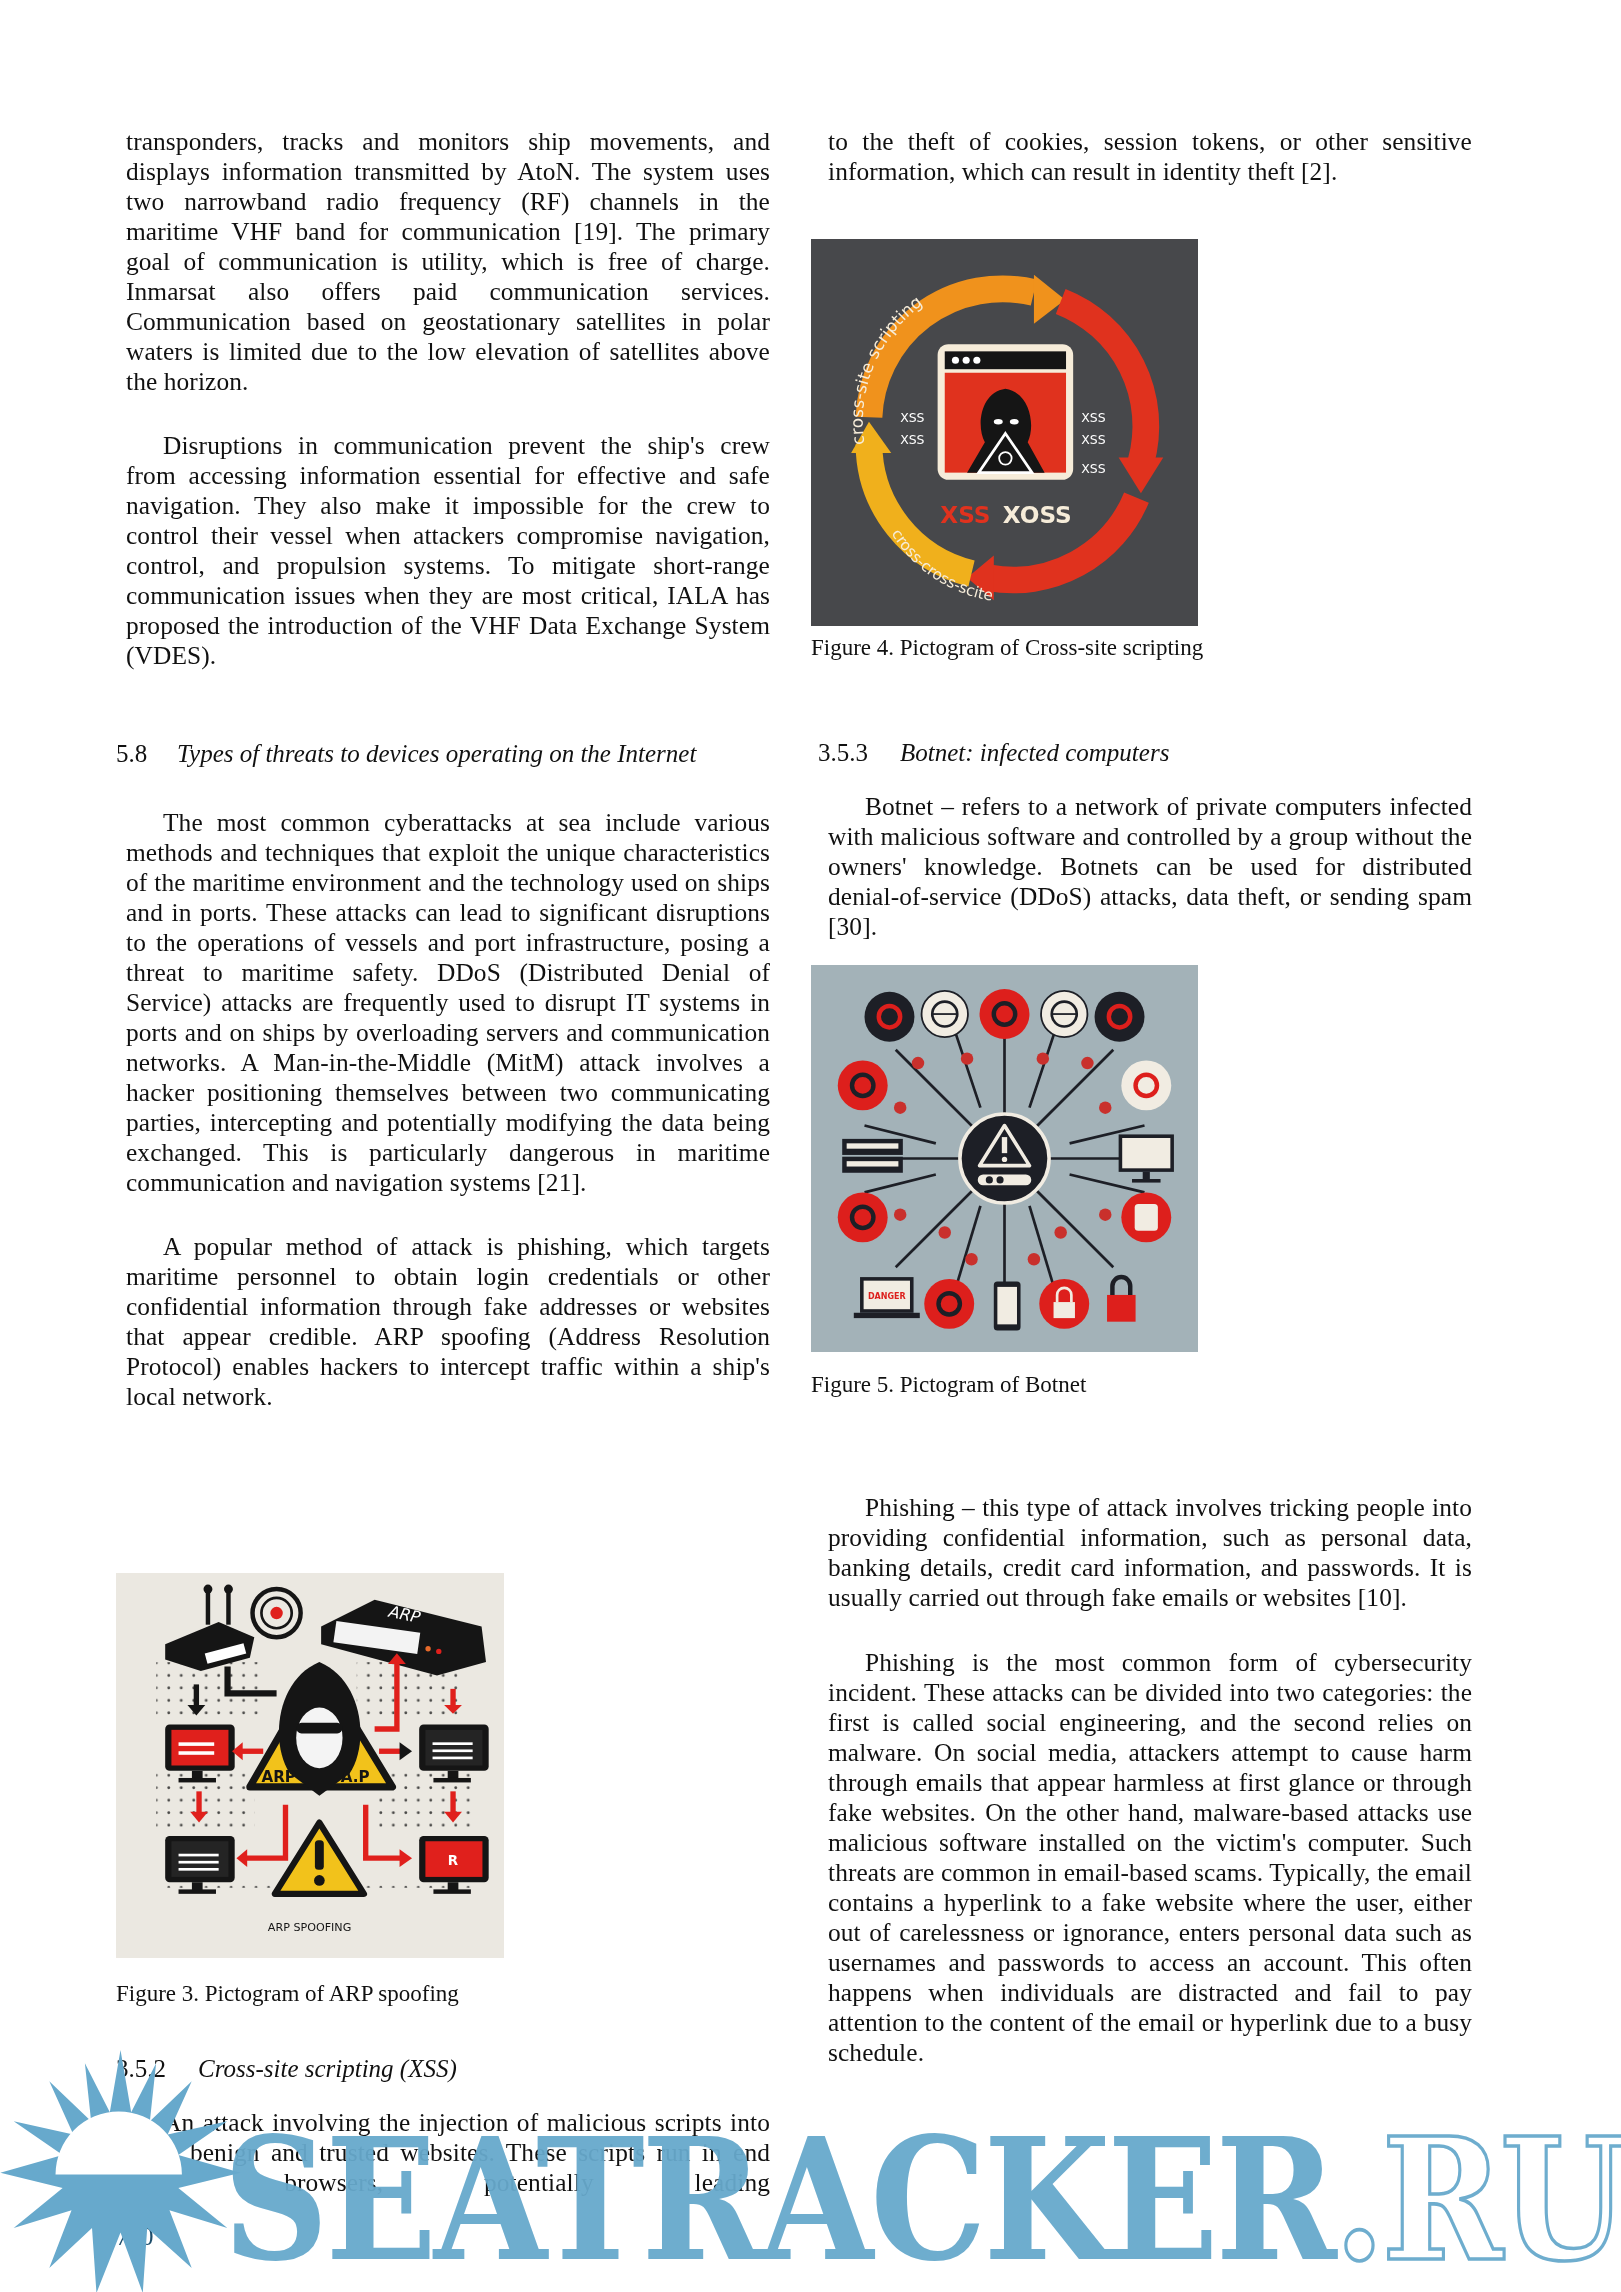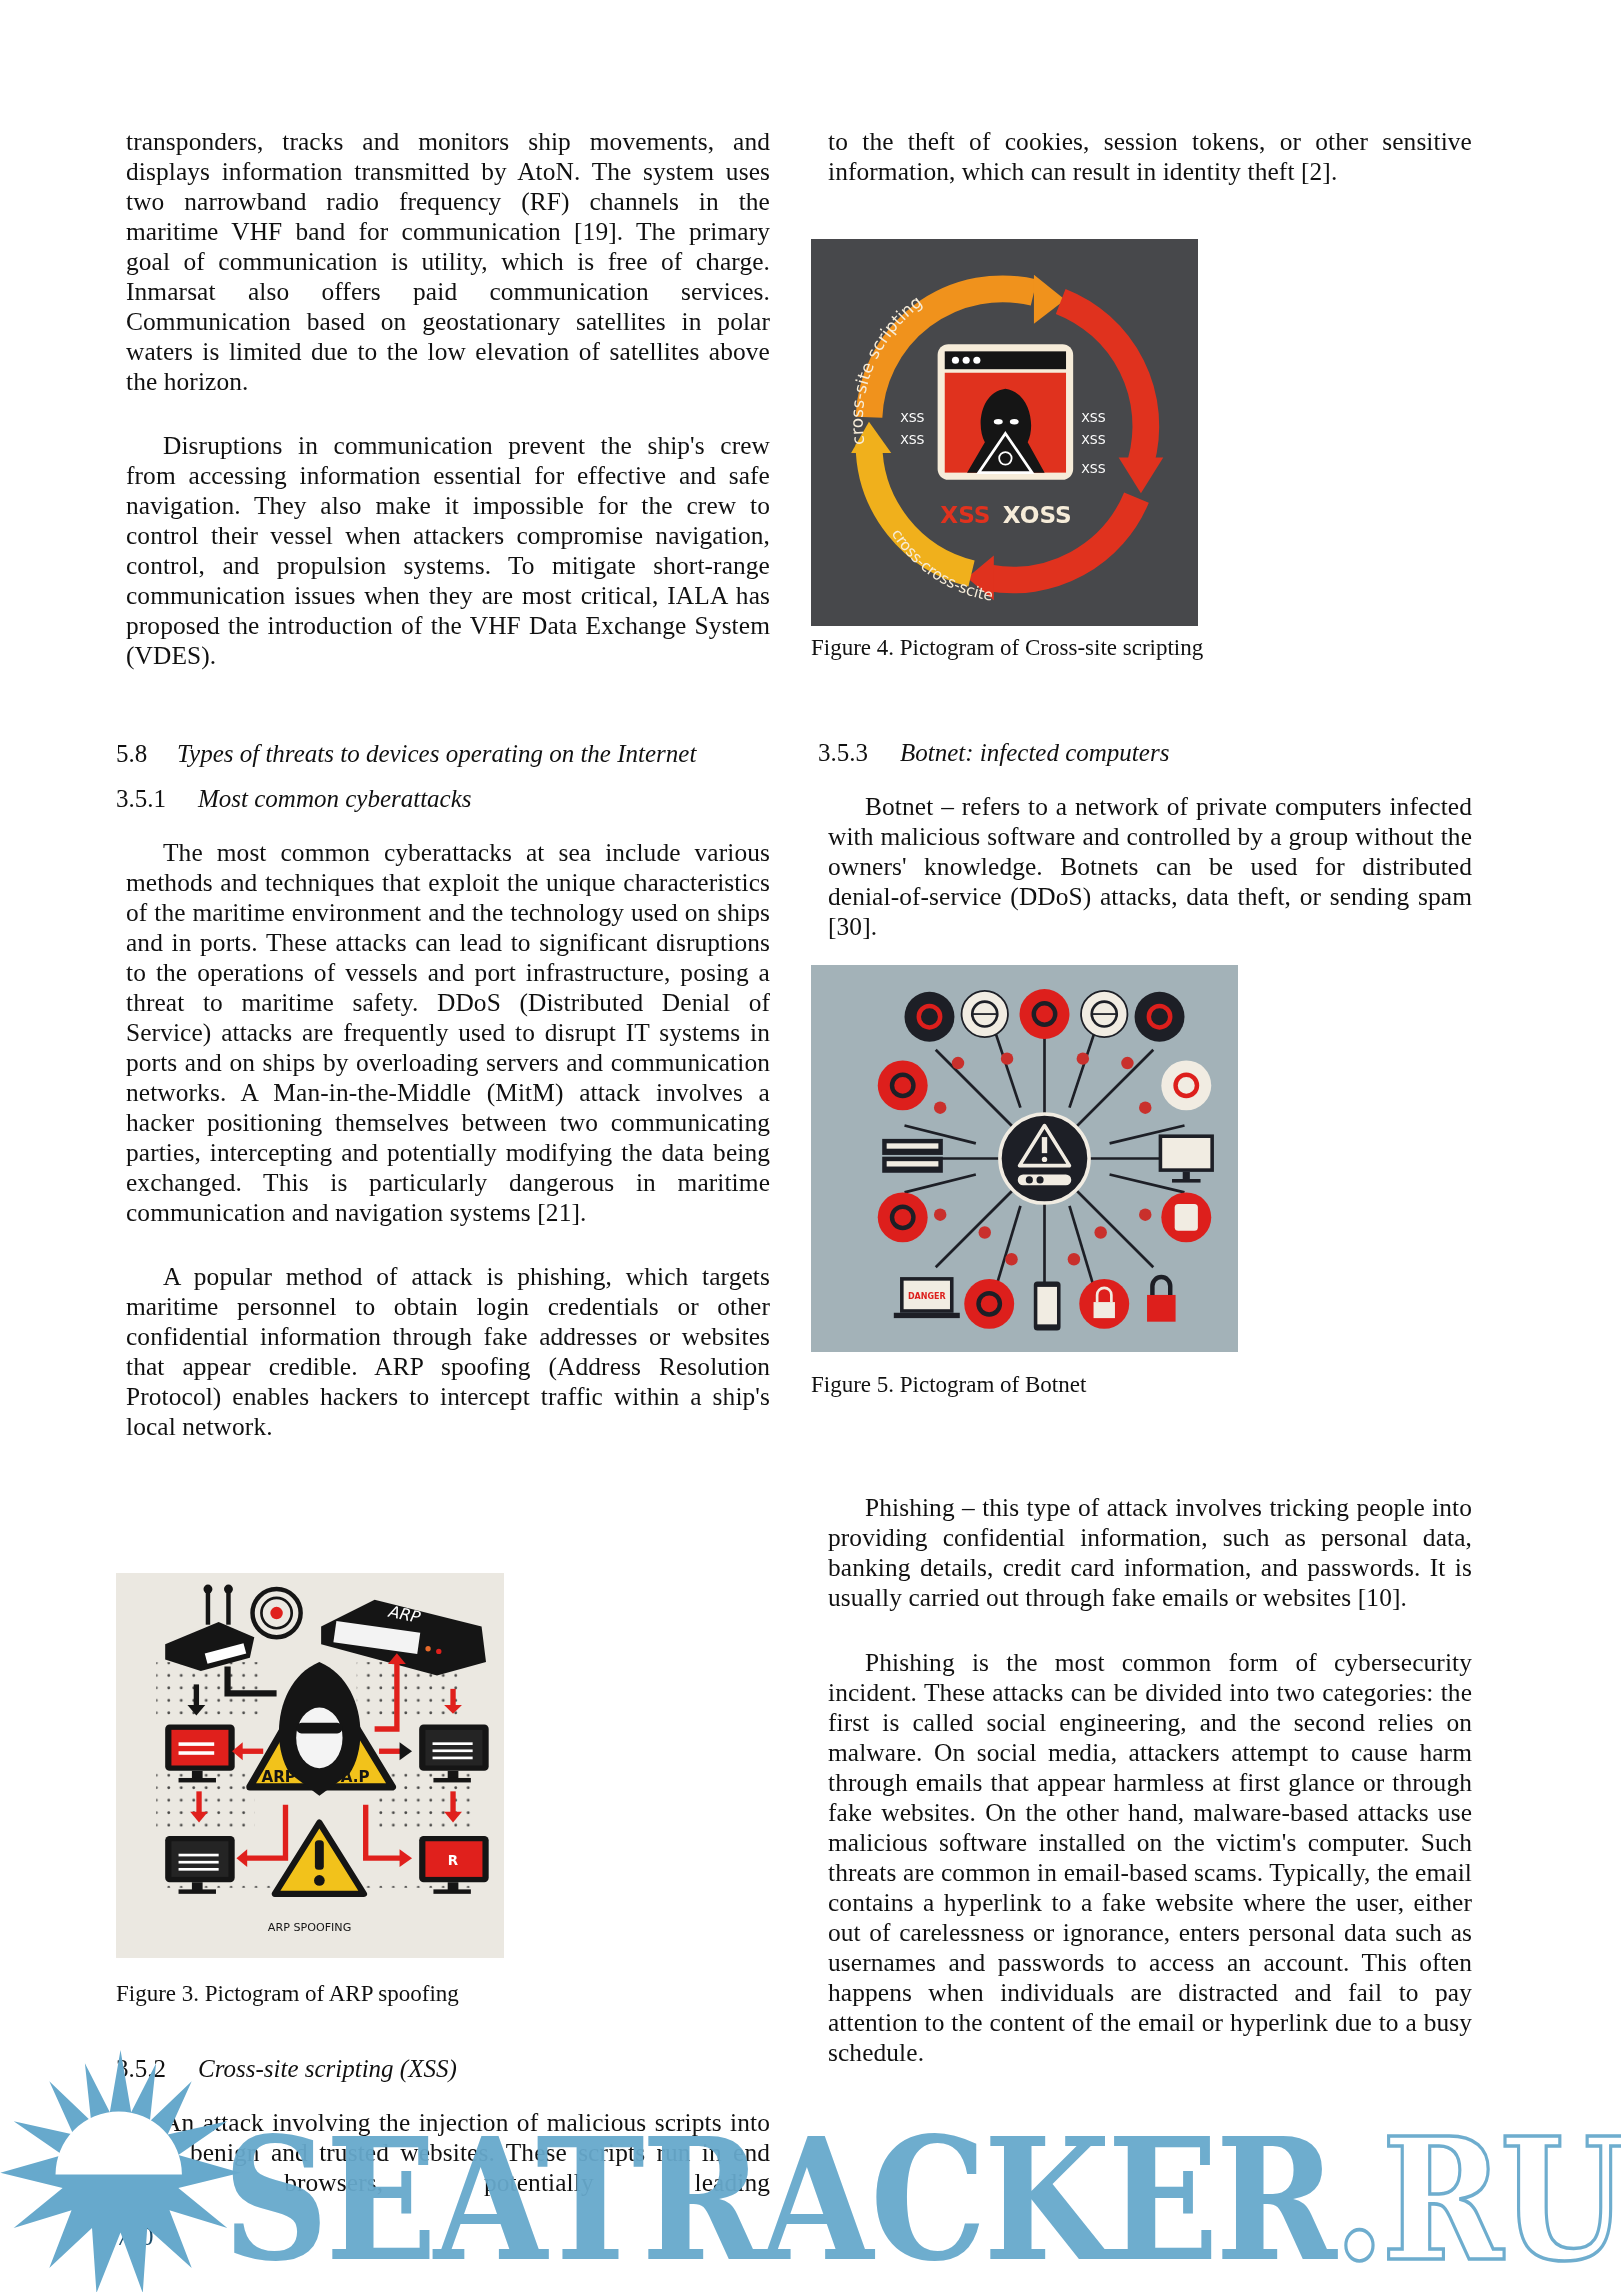--- a/index.html
+++ b/index.html
@@ -30,23 +30,20 @@
 
 <div class="col col-left">
   <p class="body">transponders, tracks and monitors ship movements, and displays information transmitted by AtoN. The system uses two narrowband radio frequency (RF) channels in the maritime VHF band for communication [19]. The primary goal of communication is utility, which is free of charge. Inmarsat also offers paid communication services. Communication based on geostationary satellites in polar waters is limited due to the low elevation of satellites above the horizon.</p>
   <div style="height:14.3px"></div>
   <p class="body indent">Disruptions in communication prevent the ship's crew from accessing information essential for effective and safe navigation. They also make it impossible for the crew to control their vessel when attackers compromise navigation, control, and propulsion systems. To mitigate short-range communication issues when they are most critical, IALA has proposed the introduction of the VHF Data Exchange System (VDES).</p>
   <div style="height:59px"></div>
   <h3 class="sec">
     <span class="num">5.8</span><span class="title">Types of threats to devices operating on the Internet</span>
   </h3>
   <div style="height:14.3px"></div>
-  <h3 class="sec sub">
-    <span class="num">3.5.1</span><span class="title">Most common cyberattacks</span>
-  </h3>
   <div style="height:13.4px"></div>
   <p class="body indent">The most common cyberattacks at sea include various methods and techniques that exploit the unique characteristics of the maritime environment and the technology used on ships and in ports. These attacks can lead to significant disruptions to the operations of vessels and port infrastructure, posing a threat to maritime safety. DDoS (Distributed Denial of Service) attacks are frequently used to disrupt IT systems in ports and on ships by overloading servers and communication networks. A Man-in-the-Middle (MitM) attack involves a hacker positioning themselves between two communicating parties, intercepting and potentially modifying the data being exchanged. This is particularly dangerous in maritime communication and navigation systems [21].</p>
   <div style="height:14.3px"></div>
   <p class="body indent">A popular method of attack is phishing, which targets maritime personnel to obtain login credentials or other confidential information through fake addresses or websites that appear credible. ARP spoofing (Address Resolution Protocol) enables hackers to intercept traffic within a ship's local network.</p>
 </div>
 
 <div class="figure" style="left:116px;top:1573px;width:388px;height:385px;background:#ebe8e1;">
   <svg width="388" height="385" viewBox="0 0 435 432">
     <defs>
         <pattern id="dots" width="14" height="14" patternUnits="userSpaceOnUse">
@@ -207,21 +204,21 @@
 <div class="caption" style="left:811px;top:634px;">Figure 4. Pictogram of Cross-site scripting</div>
 
 <div class="col" style="left:818px;top:738px;">
   <h3 class="sec sub">
     <span class="num">3.5.3</span><span class="title">Botnet: infected computers</span>
   </h3>
   <div style="height:13.4px"></div>
   <p class="body indent">Botnet – refers to a network of private computers infected with malicious software and controlled by a group without the owners' knowledge. Botnets can be used for distributed denial-of-service (DDoS) attacks, data theft, or sending spam [30].</p>
 </div>
 
-<div class="figure" style="left:811px;top:965px;width:387px;height:387px;background:#a3b2b8;padding-left:40px;">
+<div class="figure" style="left:811px;top:965px;width:387px;height:387px;background:#a3b2b8;">
   <svg width="387" height="387" viewBox="0 0 434 434">
     <g stroke="#1d1f26" stroke-width="3" fill="none">
       <line x1="217" y1="217" x2="95" y2="95"></line>
         <line x1="217" y1="217" x2="339" y2="95"></line>
       <line x1="217" y1="217" x2="95" y2="339"></line>
         <line x1="217" y1="217" x2="339" y2="339"></line>
       <line x1="217" y1="217" x2="217" y2="60"></line>
         <line x1="217" y1="217" x2="217" y2="370"></line>
       <line x1="217" y1="217" x2="60" y2="217"></line>
         <line x1="217" y1="217" x2="374" y2="217"></line>

